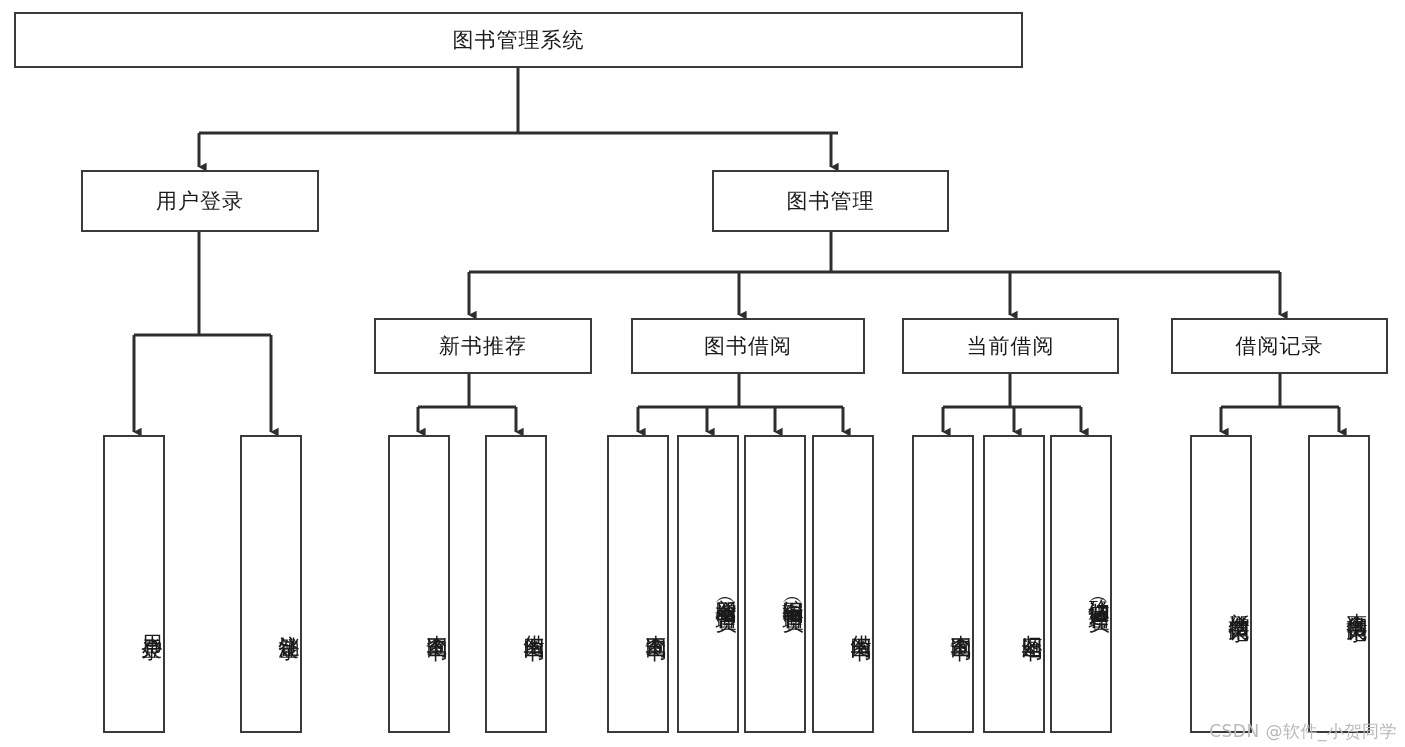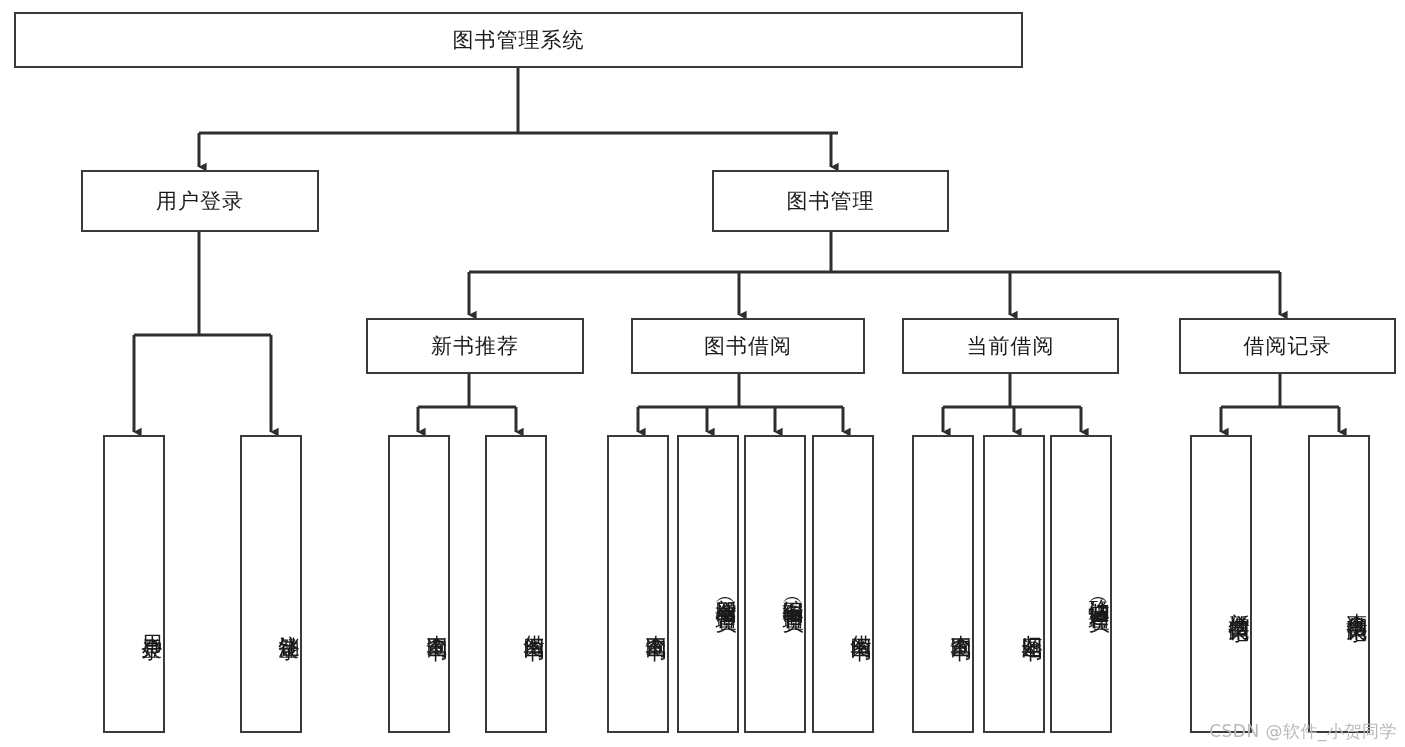--- a/index.html
+++ b/index.html
@@ -132,30 +132,30 @@
     <span class="node-label">图书管理系统</span>
   </div>
 
   <div class="node horiz" style="left:81px; top:170px; width:238px; height:62px;">
     <span class="node-label">用户登录</span>
   </div>
   <div class="node horiz" style="left:712px; top:170px; width:237px; height:62px;">
     <span class="node-label">图书管理</span>
   </div>
 
-  <div class="node horiz" style="left:366px; top:318px; width:218px; height:56px;">
+  <div class="node horiz" style="left:374px; top:318px; width:218px; height:56px;">
     <span class="node-label">新书推荐</span>
   </div>
   <div class="node horiz" style="left:631px; top:318px; width:234px; height:56px;">
     <span class="node-label">图书借阅</span>
   </div>
   <div class="node horiz" style="left:902px; top:318px; width:217px; height:56px;">
     <span class="node-label">当前借阅</span>
   </div>
-  <div class="node horiz" style="left:1171px; top:318px; width:217px; height:56px;margin-left:8px;">
+  <div class="node horiz" style="left:1171px; top:318px; width:217px; height:56px;">
     <span class="node-label">借阅记录</span>
   </div>
 
   <div class="node vert toppad-big" style="left:103px; top:435px; width:62px; height:298px;">
     <span class="node-label">用户登录</span>
   </div>
   <div class="node vert toppad-big" style="left:240px; top:435px; width:62px; height:298px;">
     <span class="node-label">注销登录</span>
   </div>
 

